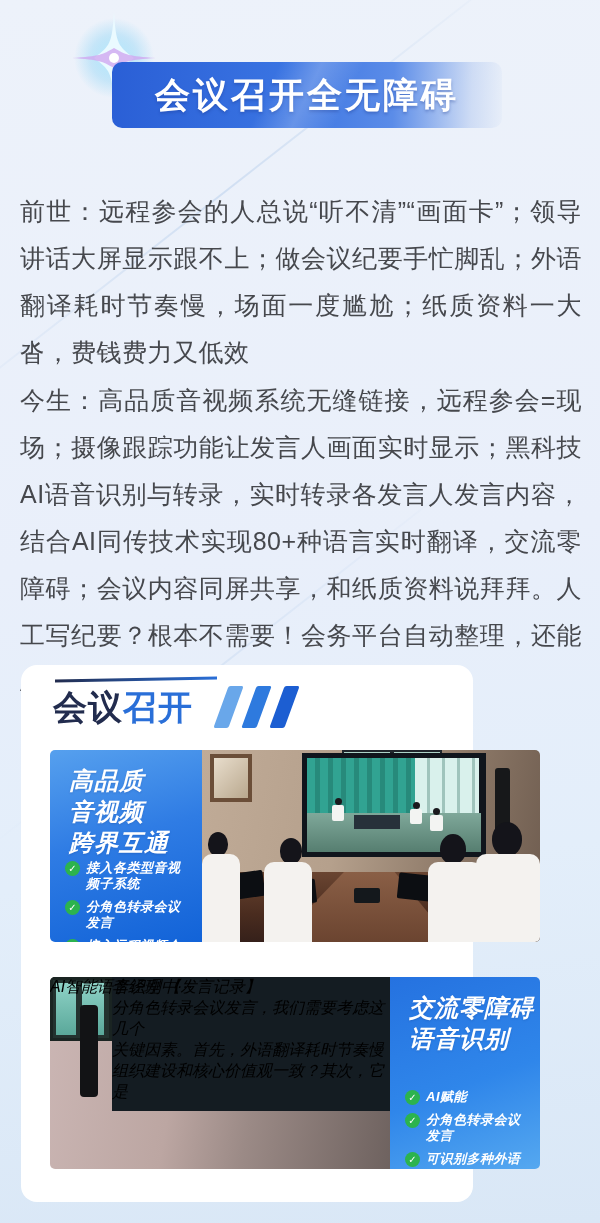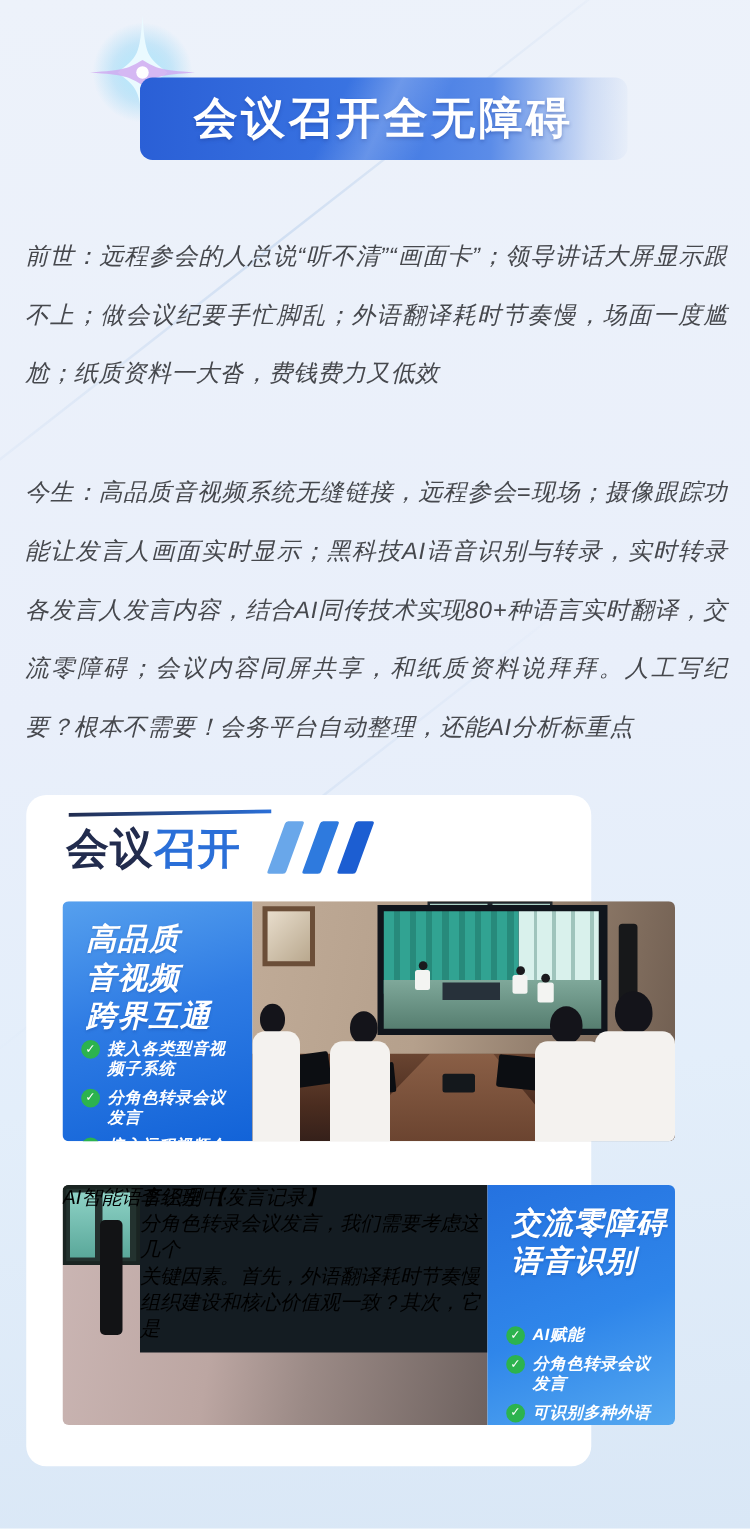--- a/index.html
+++ b/index.html
@@ -16,27 +16,27 @@
   .banner{position:absolute;left:112px;top:62px;width:390px;height:66px;border-radius:10px;
           background:linear-gradient(92deg,#2a5fd6 0%,#3a74e2 45%,#5b8ce8 72%,rgba(150,180,235,.35) 92%,rgba(190,210,240,.1) 100%);
           overflow:hidden;}
   .banner::after{content:"";position:absolute;inset:0;
           background:linear-gradient(115deg,transparent 40%,rgba(255,255,255,.22) 50%,transparent 60%);}
   .banner-text{position:relative;display:block;text-align:center;line-height:66px;color:#fff;
           font-size:35px;font-weight:700;letter-spacing:3px;text-shadow:0 2px 3px rgba(25,55,140,.35);}
   .sparkle{position:absolute;left:66px;top:10px;width:96px;height:96px;pointer-events:none;}
 
   
-  .para{position:absolute;left:20px;width:562px;font-size:19px;line-height:47px;color:#46484d;
-        text-align:justify;letter-spacing:.5px;font-style:italic;}
+  .para{position:absolute;left:20px;width:562px;font-size:25px;line-height:47px;color:#46484d;
+        text-align:justify;letter-spacing:.5px;}
   .para.p1{top:163px;}
   .para.p2{top:352px;}
 
   
-  .card{position:absolute;left:21px;top:636px;width:452px;height:537px;background:#ffffff;
+  .card{position:absolute;left:21px;top:665px;width:452px;height:537px;background:#ffffff;
         border-radius:16px;}
   .title-topline{position:absolute;left:34px;top:13px;width:162px;height:3px;
         background:linear-gradient(90deg,#222c4e 0%,#2a6fd8 100%);transform:skewY(-1deg);}
   .card-title{position:absolute;left:32px;top:20px;font-size:34px;font-weight:900;letter-spacing:1px;}
   .ct-dark{color:#222c4e;} .ct-blue{color:#2a6fd8;}
   .slashes{position:absolute;left:200px;top:21px;height:42px;display:flex;}
   .slash{width:15px;height:42px;margin-right:13px;transform:skewX(-20deg);border-radius:2px;}
   .slash.a{background:#69a7ea;} .slash.b{background:#2e7ade;} .slash.c{background:#1c5ed2;}
 
   .figure{position:absolute;left:29px;width:490px;height:192px;border-radius:5px;overflow:hidden;

